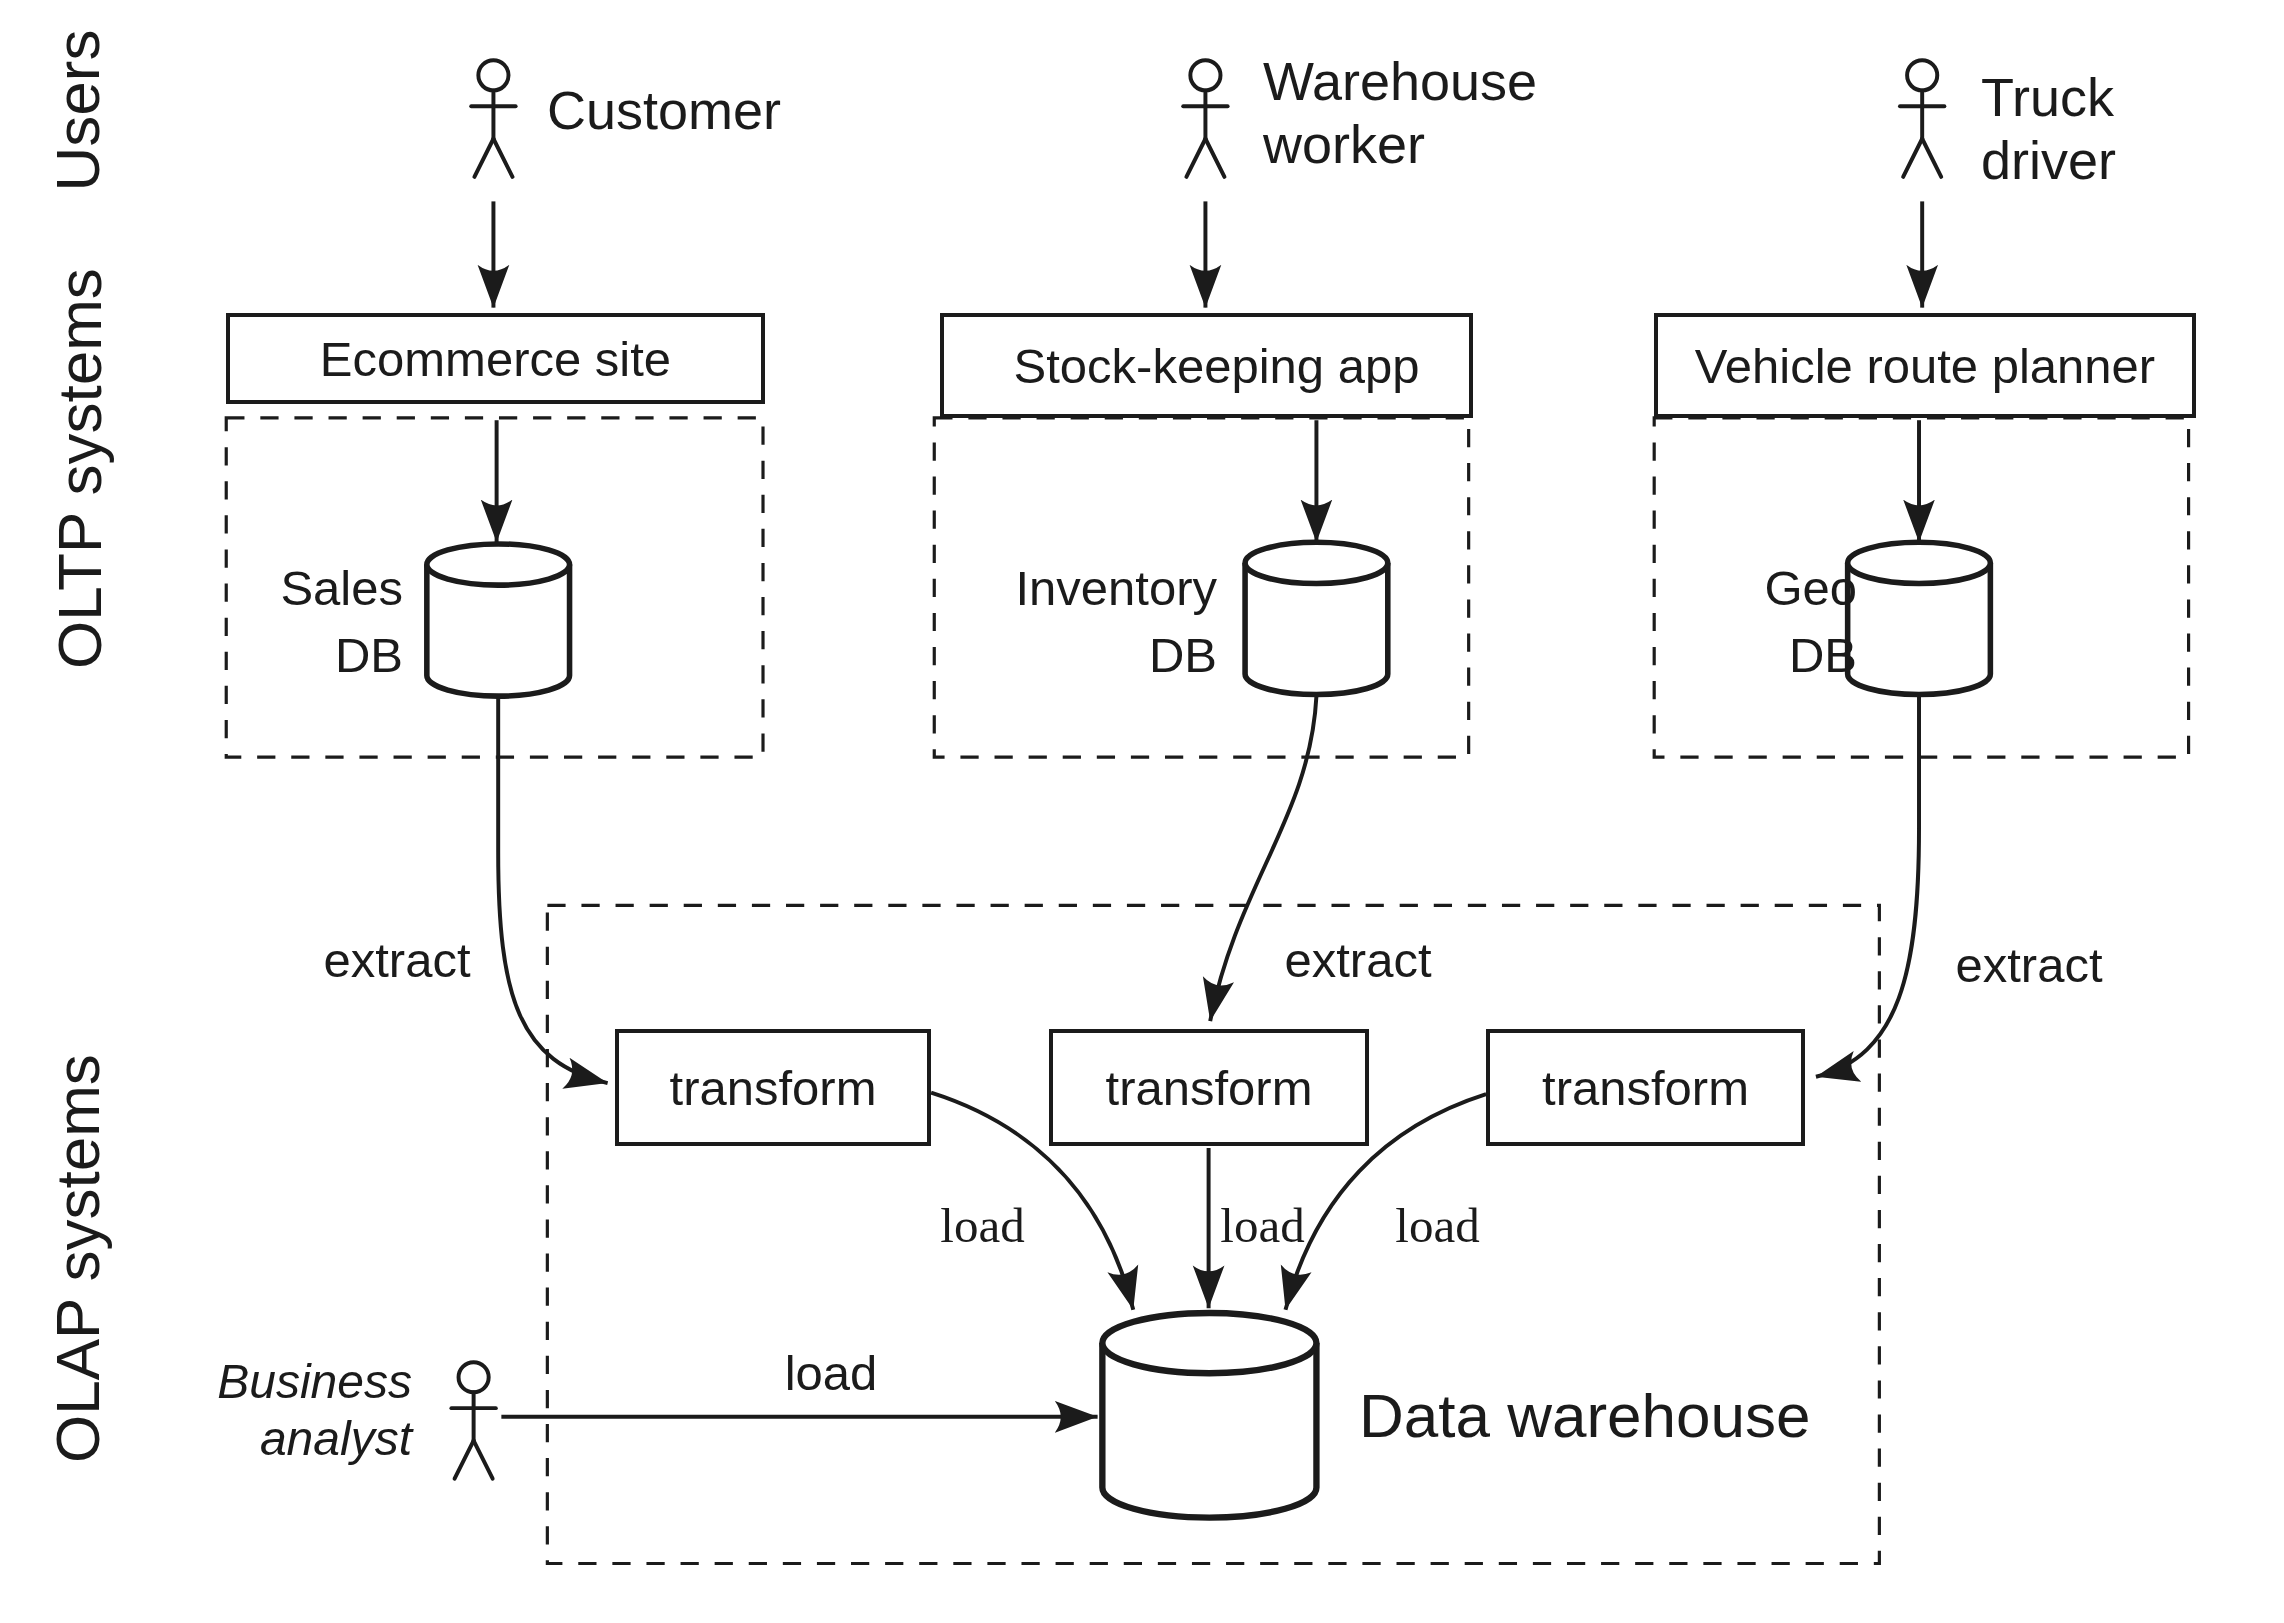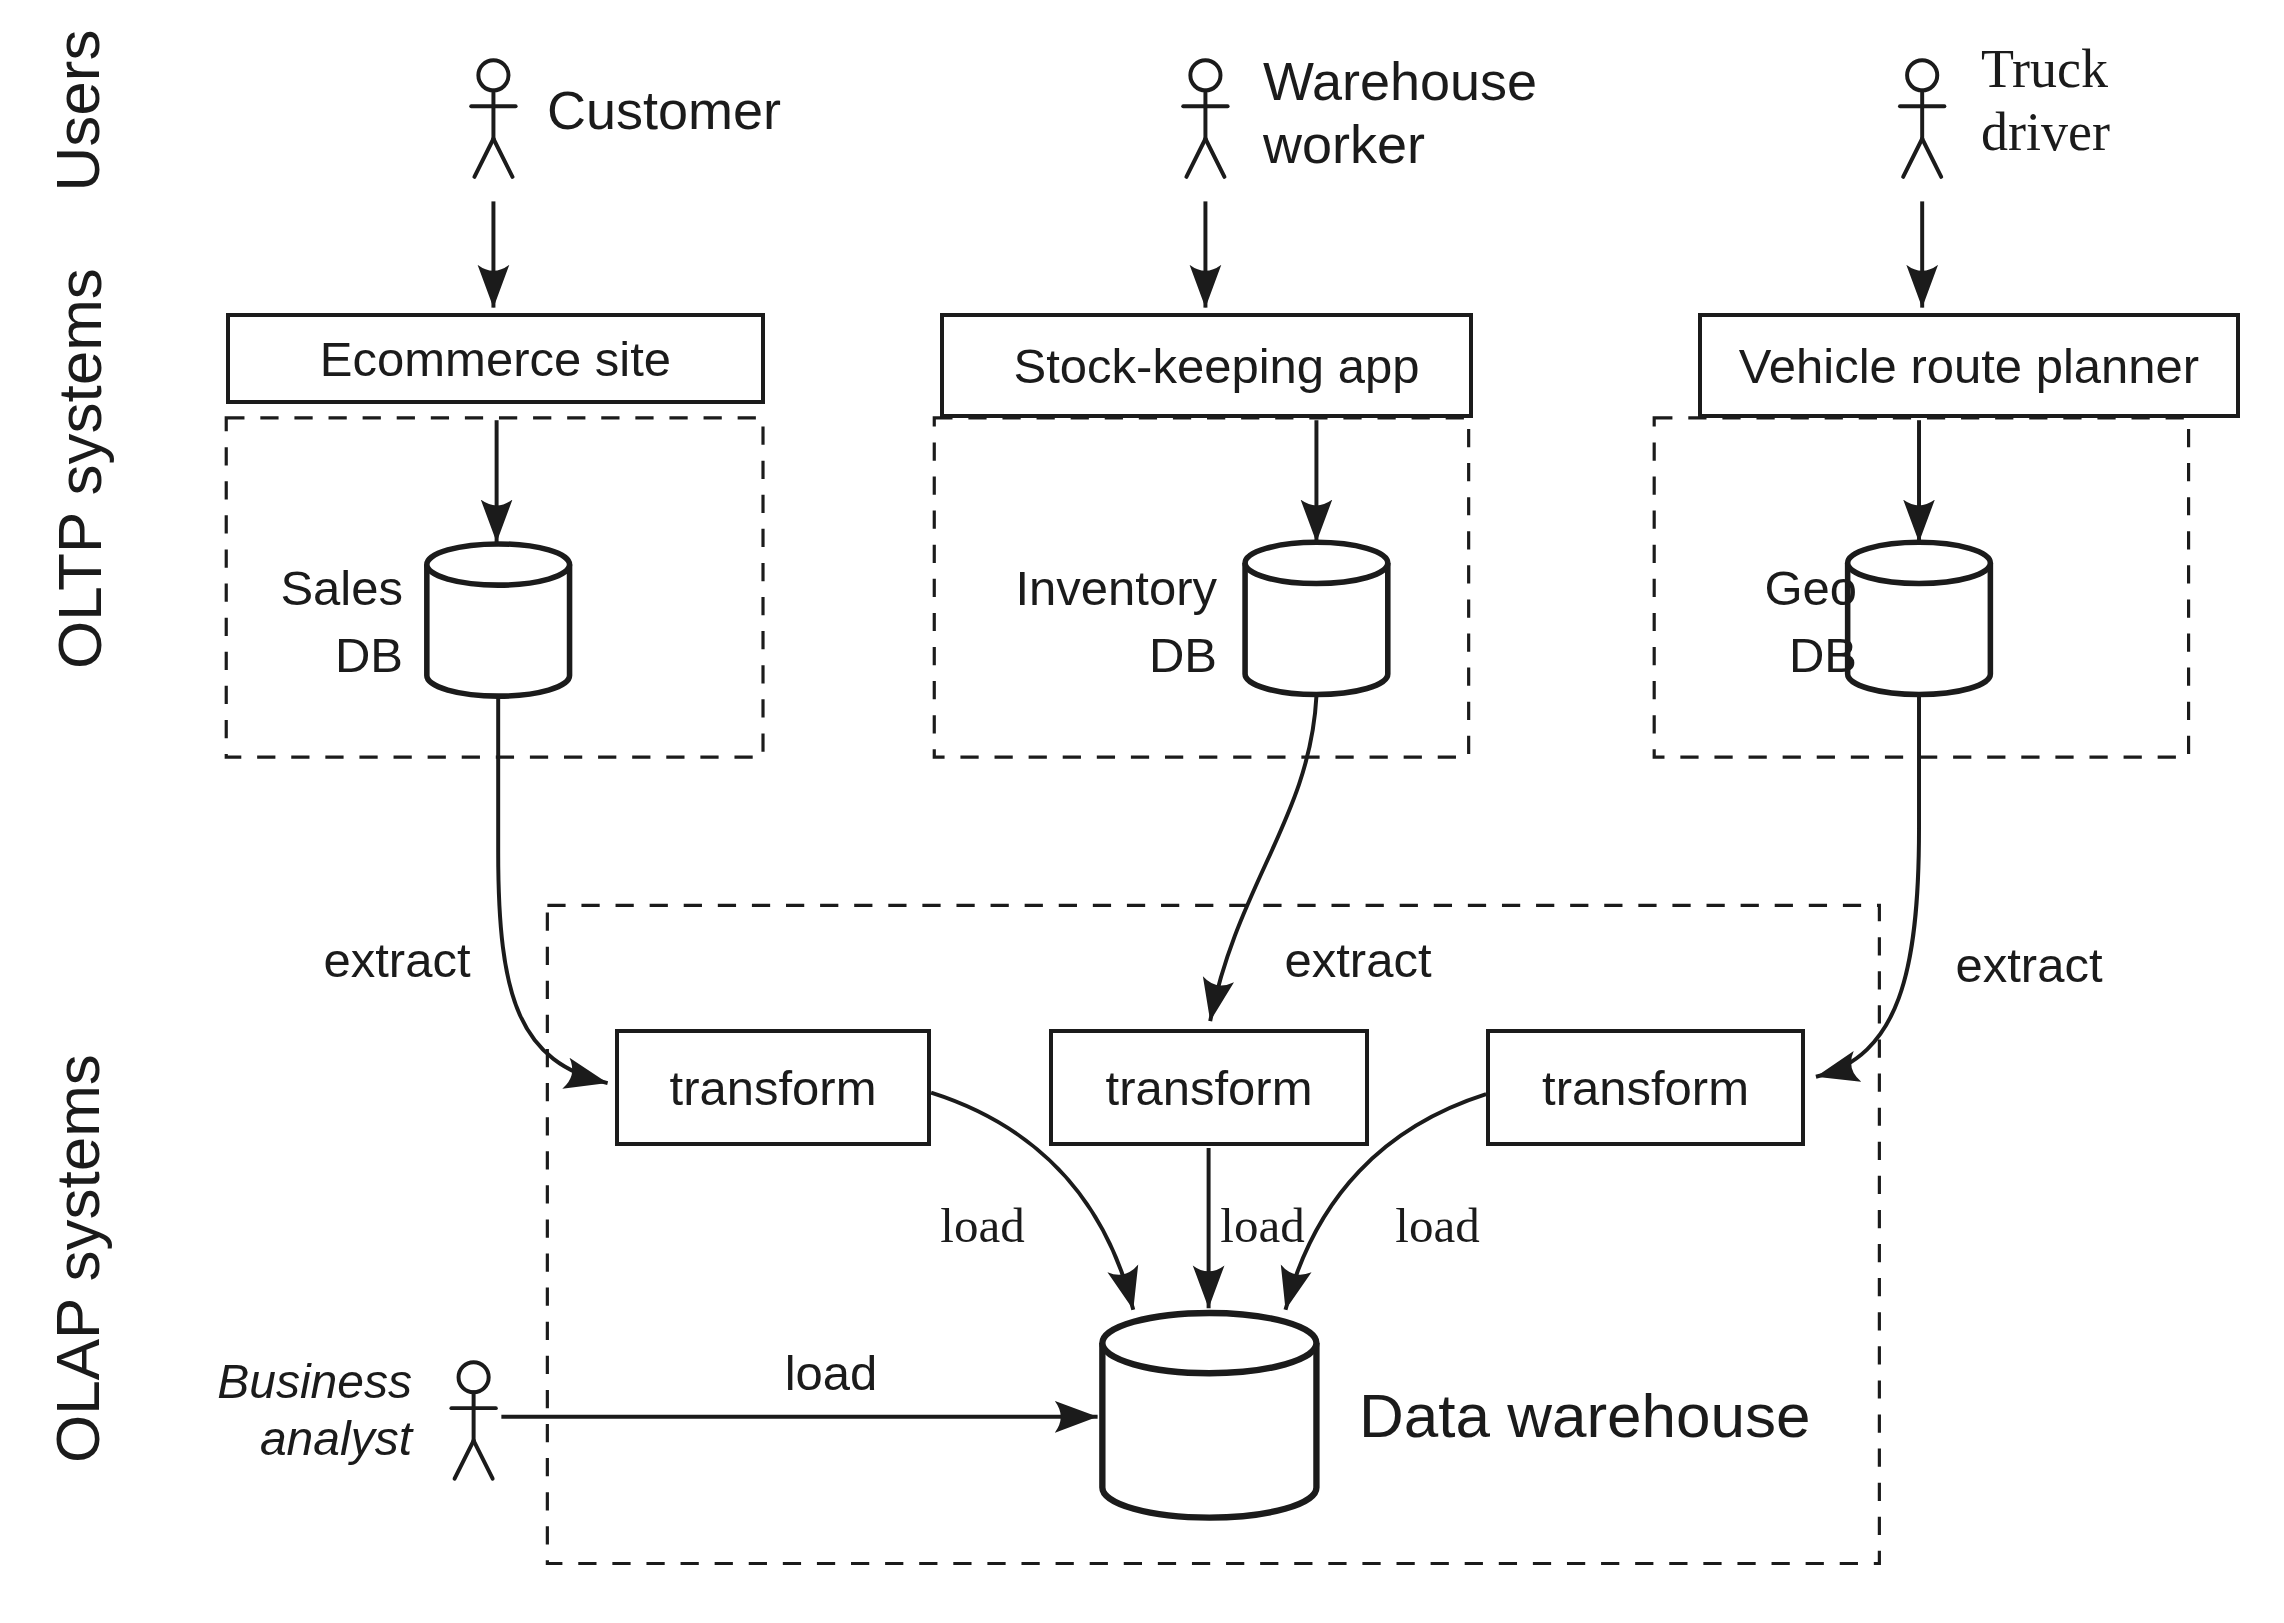--- a/index.html
+++ b/index.html
@@ -112,32 +112,32 @@
   <div class="lbl vlabel" style="left:-119px;top:435px;">OLTP systems</div>
   <div class="lbl vlabel" style="left:-121px;top:1229px;">OLAP systems</div>
 
   <div class="lbl alabel" style="left:547px;top:79px;">
     <span>Customer</span>
   </div>
   <div class="lbl alabel" style="left:1263px;top:50px;">
     <span>Warehouse</span>
     <span>worker</span>
   </div>
-  <div class="lbl alabel" style="left:1981px;top:38px;font-family:Liberation Serif, serif;">
+  <div class="lbl alabel" style="left:1981px;top:66px;">
     <span>Truck</span>
     <span>driver</span>
   </div>
 
   <div class="box" style="left:226px;top:313px;width:539px;height:91px;">
     <span>Ecommerce site</span>
   </div>
   <div class="box" style="left:940px;top:313px;width:533px;height:105px;padding-left:20px;">
     <span>Stock-keeping app</span>
   </div>
-  <div class="box" style="left:1654px;top:313px;width:542px;height:105px;margin-left:44px;">
+  <div class="box" style="left:1654px;top:313px;width:542px;height:105px;">
     <span>Vehicle route planner</span>
   </div>
 
   <div class="lbl dblabel" style="left:149px;top:555px;">
     <span>Sales</span>
     <span>DB</span>
   </div>
   <div class="lbl dblabel" style="left:963px;top:555px;">
     <span>Inventory</span>
     <span>DB</span>

